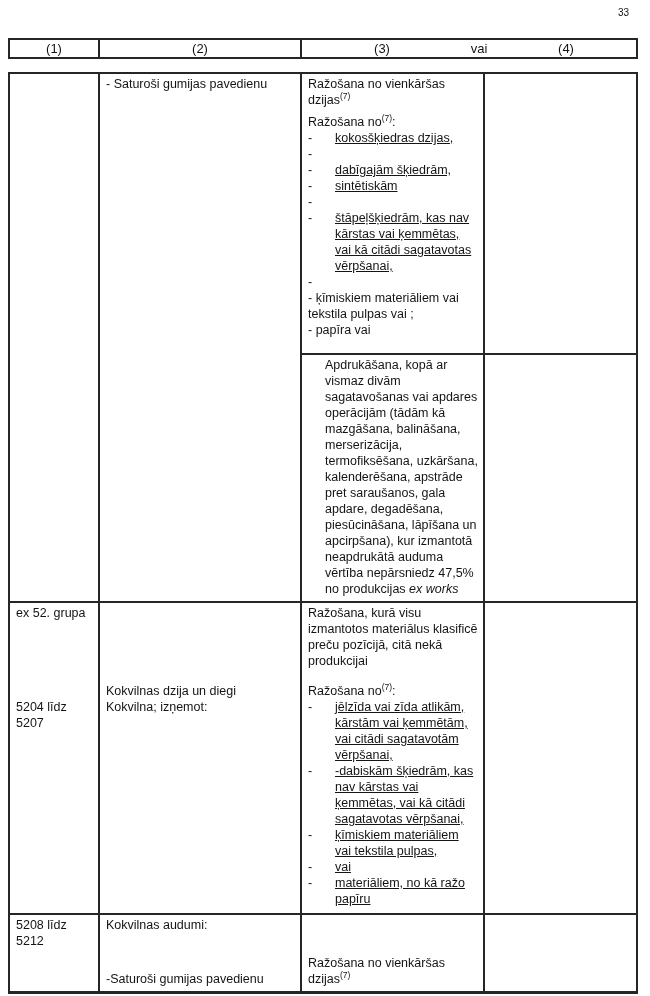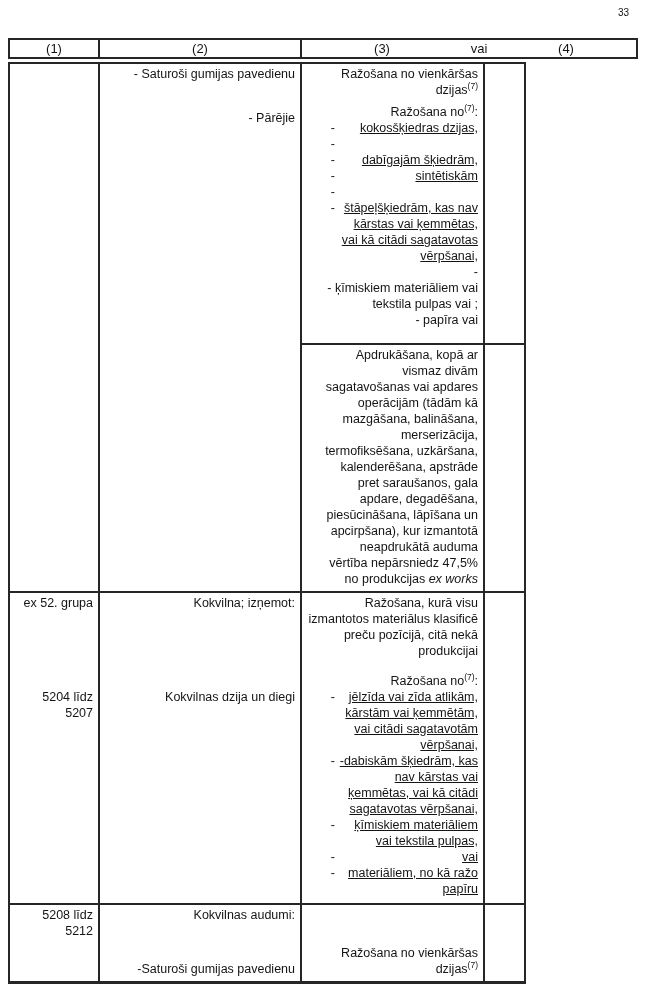--- a/index.html
+++ b/index.html
@@ -14,25 +14,24 @@
     box-sizing:border-box;border:2px solid #262626;display:flex;font-size:13px;background:#fff;
   }
   .hc{display:flex;align-items:center;justify-content:center;box-sizing:border-box;height:100%;}
   .hc1{width:90px;border-right:2px solid #262626;}
   .hc2{width:202px;border-right:2px solid #262626;}
   .hc34{flex:1;display:flex;align-items:center;}
   .h3{width:160px;text-align:center;}
   .hvai{width:34px;text-align:center;}
   .h4{flex:1;text-align:center;}
   .tbl{
-    position:absolute;left:8px;top:62px;width:518px;height:922px;
+    position:absolute;left:8px;top:72px;width:630px;height:922px;
     box-sizing:border-box;border:2px solid #262626;border-bottom-width:3px;background:#fff;
     display:grid;grid-template-columns:90px 202px 183px 1fr;
     grid-template-rows:281px 248px 312px 1fr;
-    text-align:right;
   }
   .c{border-right:2px solid #262626;border-bottom:2px solid #262626;box-sizing:border-box;
      padding:2px 5px 2px 6px;overflow:hidden;}
   .nbr{border-right:none;}
   .nbb{border-bottom:none;}
   .ra{grid-row:1;}.rb{grid-row:2;padding-left:23px;}.rc{grid-row:3;}.rd{grid-row:4;}
   .r12{grid-row:1/3;}
   .co1{grid-column:1;}.co2{grid-column:2;}.co3{grid-column:3;}.co4{grid-column:4;}
   .p{margin:0;}
   .m6{margin-top:6px;}  .m10{margin-top:0;} .m14{margin-top:14px;}
@@ -58,21 +57,20 @@
     <span class="h4">(4)</span>
   </div>
 </div>
 
 <div class="tbl">
 
   <div class="c r12 co1"></div>
 
   <div class="c r12 co2">
     <div class="p">- Saturoši gumijas pavedienu</div>
-    <div class="p m28">- Pārējie</div>
   </div>
 
   <div class="c ra co3">
     <div class="p">
       <span>Ražošana no vienkāršas dzijas</span><sup>(7)</sup>
     </div>
     <div class="p m6">
       <span>Ražošana no</span><sup>(7)</sup><span>:</span>
     </div>
     <div class="li">
@@ -114,22 +112,22 @@
 
   <div class="c rb co4 nbr"></div>
 
   <div class="c rc co1">
     <div class="p">ex 52. grupa</div>
     <div class="p m62">5204 līdz</div>
     <div class="p">5207</div>
   </div>
 
   <div class="c rc co2">
+    <div class="p m62">Kokvilnas dzija un diegi</div>
     <div class="p">Kokvilna; izņemot:</div>
-    <div class="p m62">Kokvilnas dzija un diegi</div>
   </div>
 
   <div class="c rc co3">
     <div class="p">Ražošana, kurā visu izmantotos materiālus klasificē preču pozīcijā, citā nekā produkcijai</div>
     <div class="p m14">
       <span>Ražošana no</span><sup>(7)</sup><span>:</span>
     </div>
     <div class="li">
       <span class="d">-</span>
       <span class="t">jēlzīda vai zīda atlikām, kārstām vai ķemmētām, vai citādi sagatavotām vērpšanai,</span>

